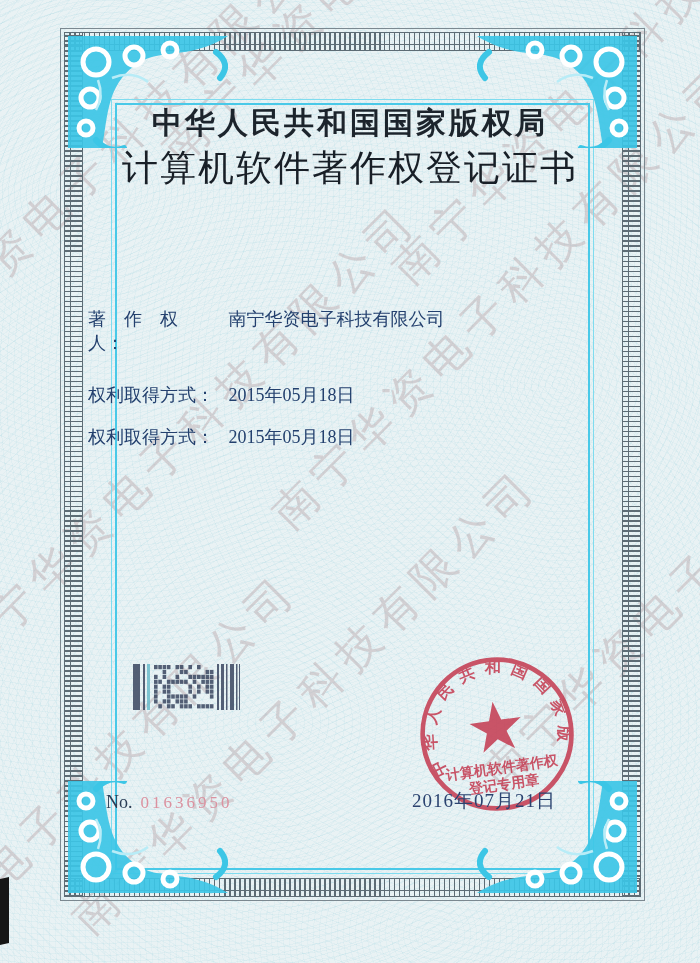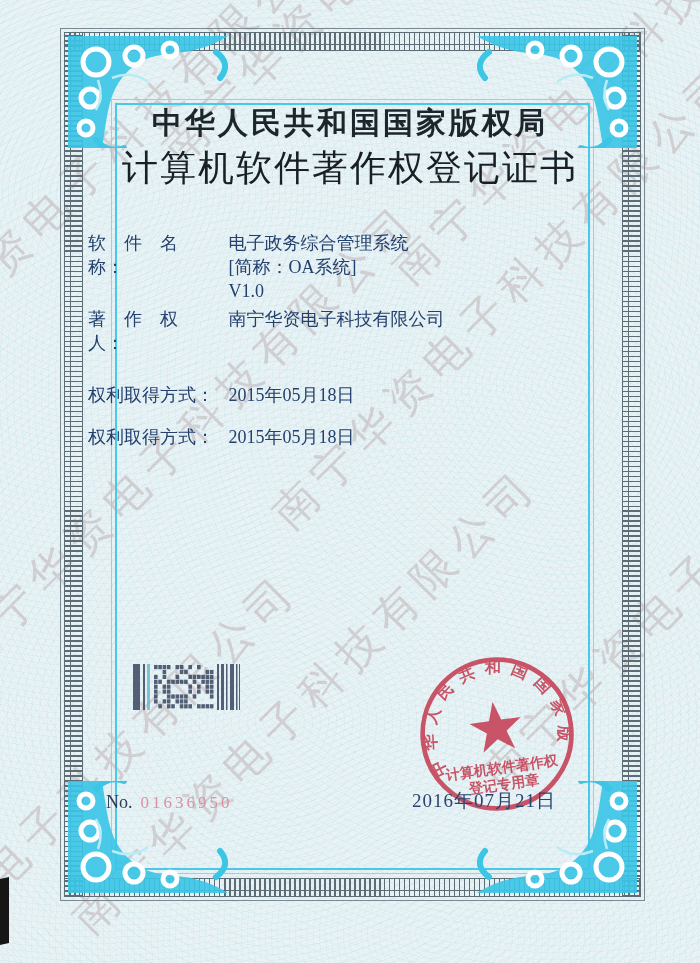--- a/index.html
+++ b/index.html
@@ -153,28 +153,20 @@
       <g fill="none" stroke="#3cc6e6" stroke-width="6" stroke-linecap="round">
         <path d="M148,16 q16,12 4,26"></path>
           <path d="M28,104 q12,14 28,8"></path>
       </g>
     </svg>
   </div>
 
   <div class="authority">中华人民共和国国家版权局</div>
   <div class="cert-title">计算机软件著作权登记证书</div>
 
-  <div class="row" style="top:231px">
-    <span class="lbl">软　件　名　称：</span>
-    <span class="val">
-      <div>电子政务综合管理系统</div>
-      <div>[简称：OA系统]</div>
-      <div>V1.0</div>
-    </span>
-  </div>
   <div class="row" style="top:307px">
     <span class="lbl">著　作　权　人：</span>
     <span class="val">南宁华资电子科技有限公司</span>
   </div>
   <div class="row" style="top:383px">
     <span class="lbl">权利取得方式：</span>
     <span class="val">2015年05月18日</span>
   </div>
   <div class="row" style="top:425px">
     <span class="lbl">权利取得方式：</span>

